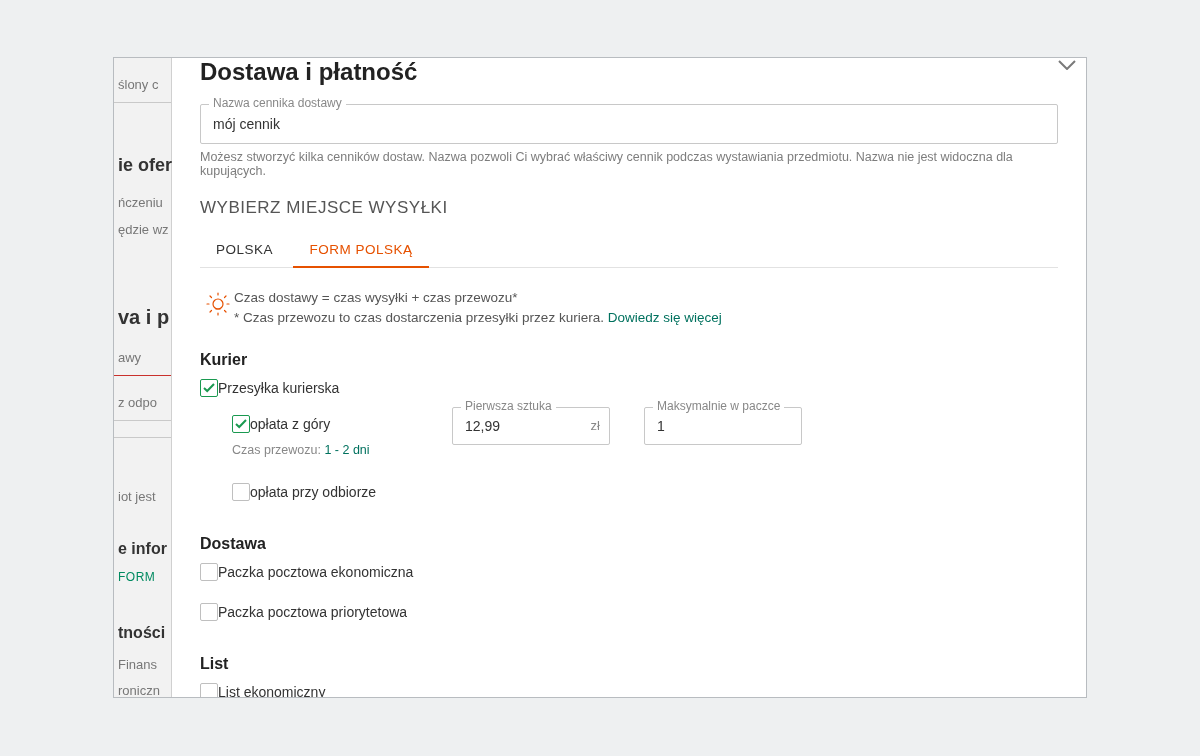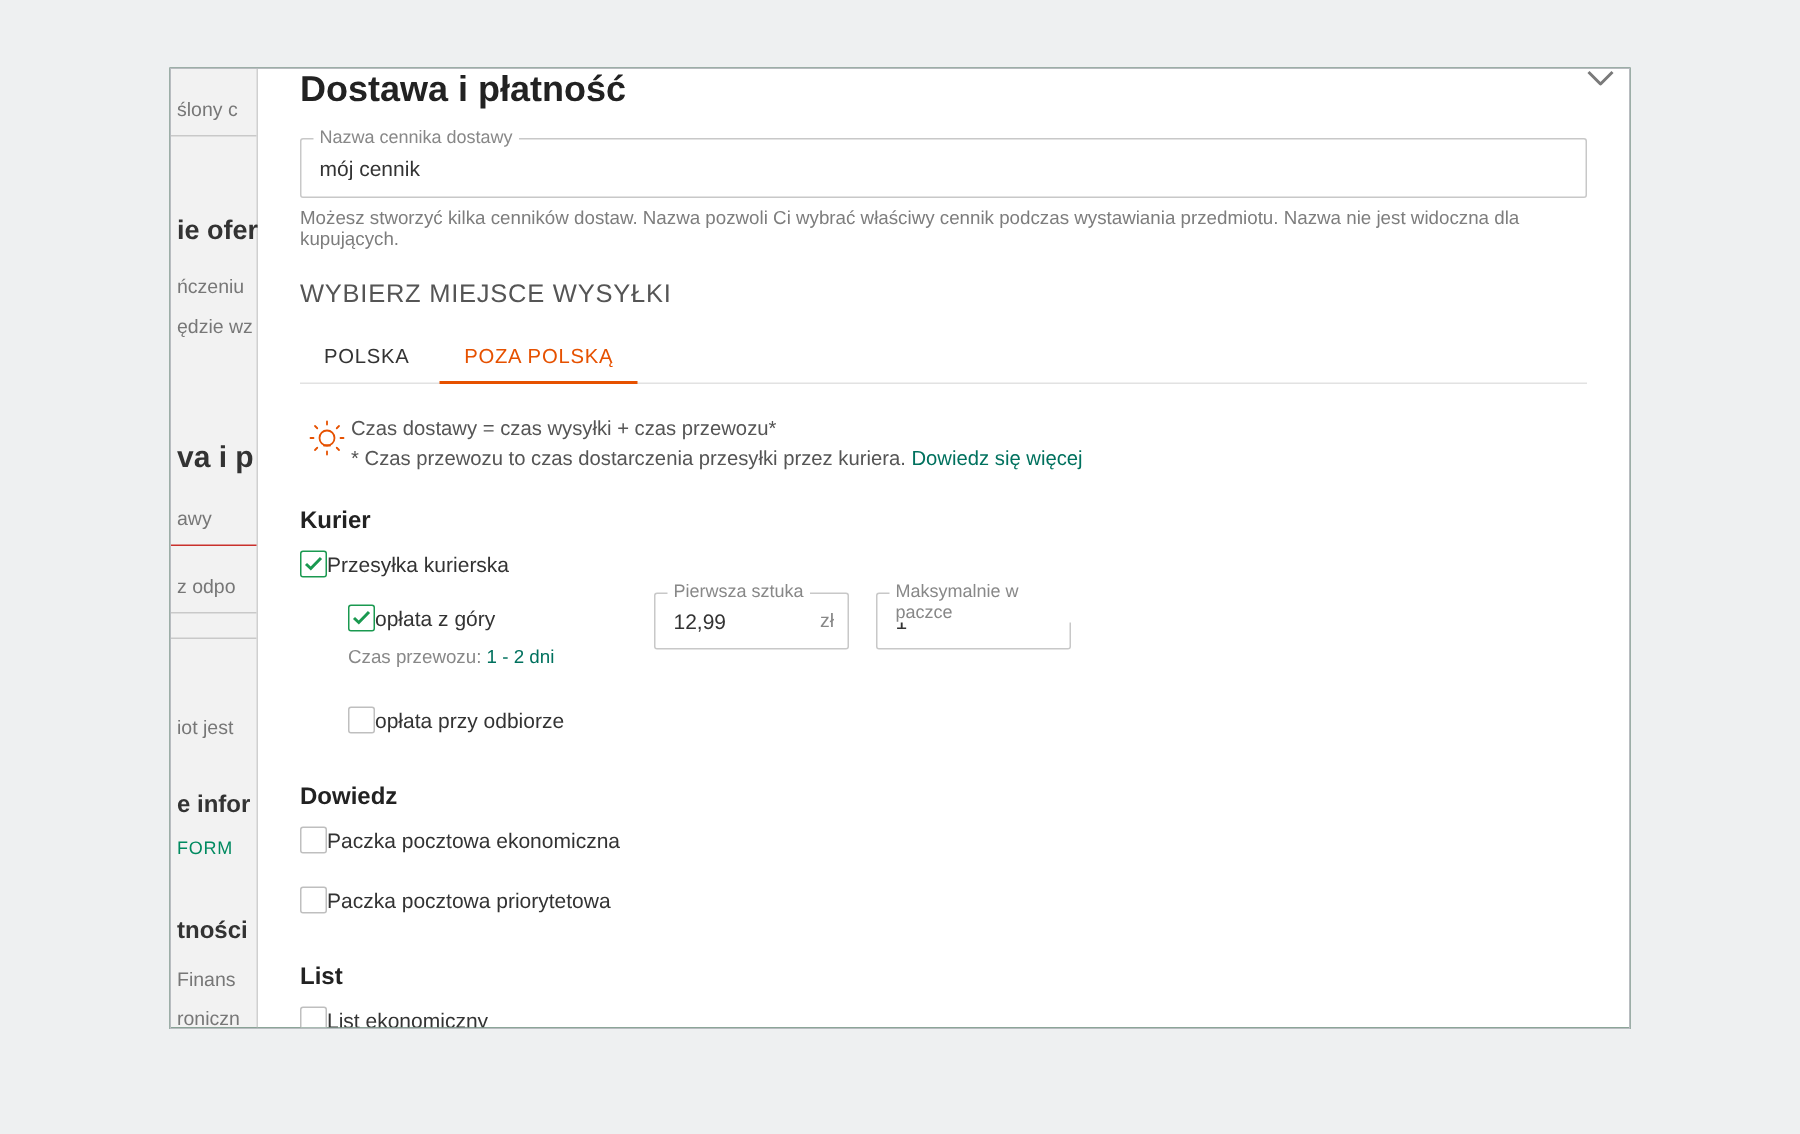--- a/index.html
+++ b/index.html
@@ -7,25 +7,25 @@
       font-family: -apple-system, BlinkMacSystemFont, "Segoe UI", Arial, sans-serif;
       background: #eef0f1;
       width: 1200px;
       height: 756px;
       position: relative;
       overflow: hidden;
     }
     .outer-frame {
       position: absolute;
       left: 113px;
-      top: 45px;
+      top: 57px;
       width: 974px;
       height: 641px;
       border: 1px solid #b8bcc0;
-      background: #14532d;
+      background: #0c4a6e;
       overflow: hidden;
     }
     .bg-panel {
       position: absolute;
       left: 0; top: 0;
       width: 58px;
       height: 100%;
       background: #f2f2f2;
       border-right: 1px solid #d0d0d0;
       color: #3b3b3b;
@@ -181,21 +181,22 @@
       align-items: flex-start;
       gap: 18px;
       margin-bottom: 4px;
     }
     .pay-left {
       width: 218px;
       padding-top: 8px;
     }
     .small-field {
       position: relative;
-      width: 130px;
+      width: 158px;
+      margin-left: 16px;
     }
     .small-field .text-input {
       height: 38px;
       font-size: 14px;
       padding: 8px 28px 8px 12px;
     }
     .unit {
       position: absolute;
       right: 10px;
       top: 11px;
@@ -250,21 +251,21 @@
     <div class="field-wrap">
       <span class="floating-label">Nazwa cennika dostawy</span>
       <input class="text-input" value="mój cennik" style="">
     </div>
     <p class="helper-text">Możesz stworzyć kilka cenników dostaw. Nazwa pozwoli Ci wybrać właściwy cennik podczas wystawiania przedmiotu. Nazwa nie jest widoczna dla kupujących.</p>
 
     <div class="section-label">WYBIERZ MIEJSCE WYSYŁKI</div>
 
     <div class="tabs">
       <span class="tab">POLSKA</span>
-      <span class="tab active">POZA POLSKĄ</span>
+      <span class="tab active">FORM POLSKĄ</span>
     </div>
 
     <div class="info-row">
       <svg class="bulb-icon" viewBox="0 0 24 24">
         <g fill="none" stroke="#e65100" stroke-width="1.2" stroke-linecap="round">
           <circle cx="12" cy="12" r="5"></circle>
           <path d="M12 3 V1 M12 23 V21 M3 12 H1 M23 12 H21 M5.5 5.5 L4 4 M18.5 5.5 L20 4 M5.5 18.5 L4 20 M18.5 18.5 L20 20"></path>
           <path d="M10 17 H14"></path>
         </g>
       </svg>
@@ -314,21 +315,21 @@
 
     <label class="check-row indent">
       <span class="checkbox">
         
       </span>
       <span>opłata przy odbiorze</span>
     </label>
 
     <div class="spacer-16"></div>
 
-    <div class="group-heading">Dowiedz</div>
+    <div class="group-heading">Dostawa</div>
 
     <label class="check-row">
       <span class="checkbox">
         
       </span>
       <span>Paczka pocztowa ekonomiczna</span>
     </label>
     <div class="spacer-12"></div>
     <label class="check-row">
       <span class="checkbox">

